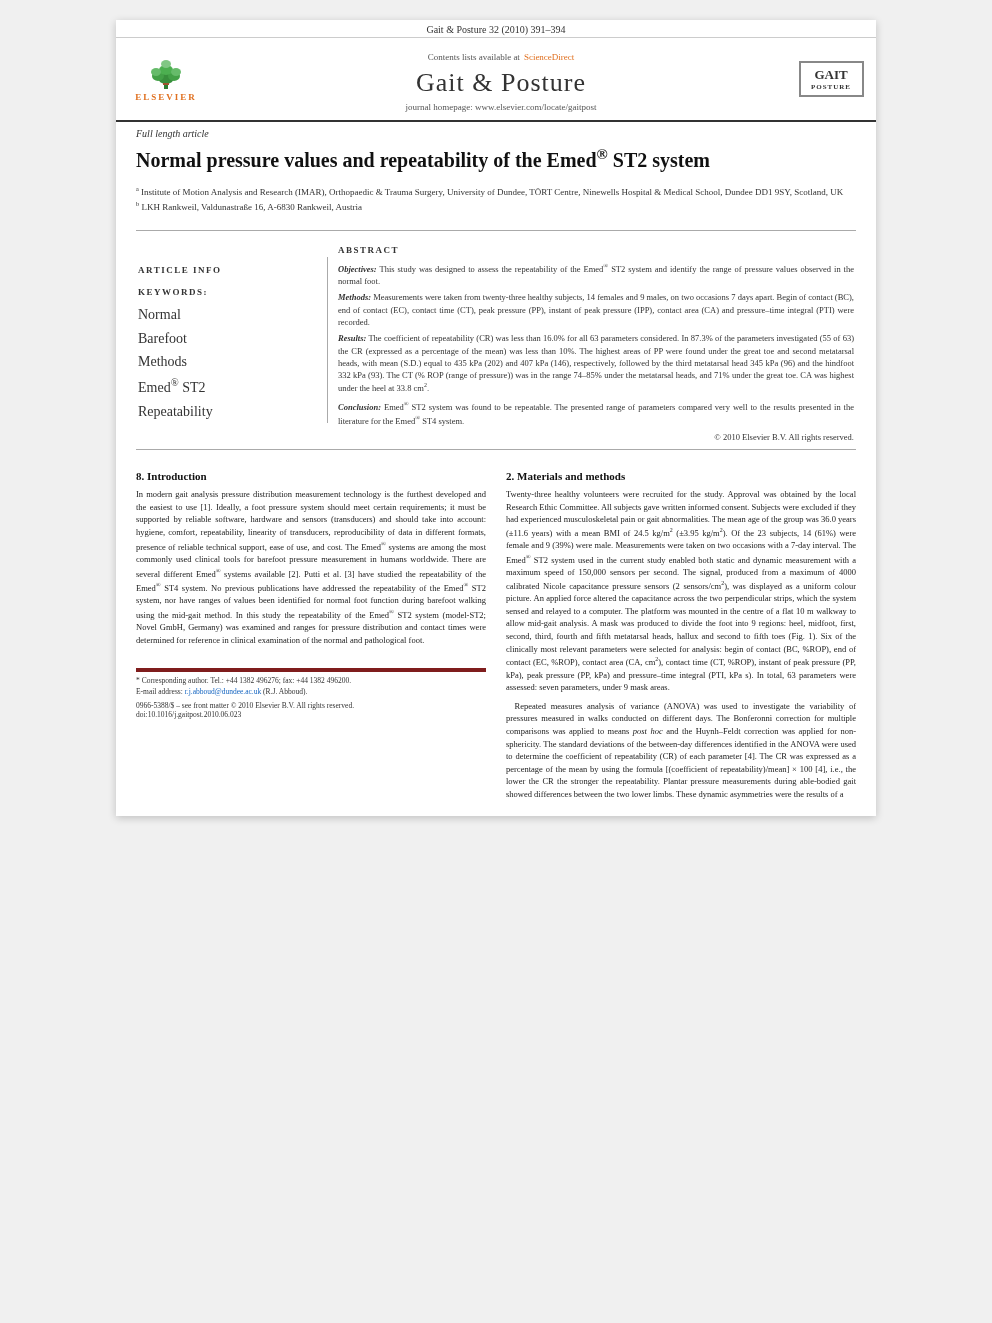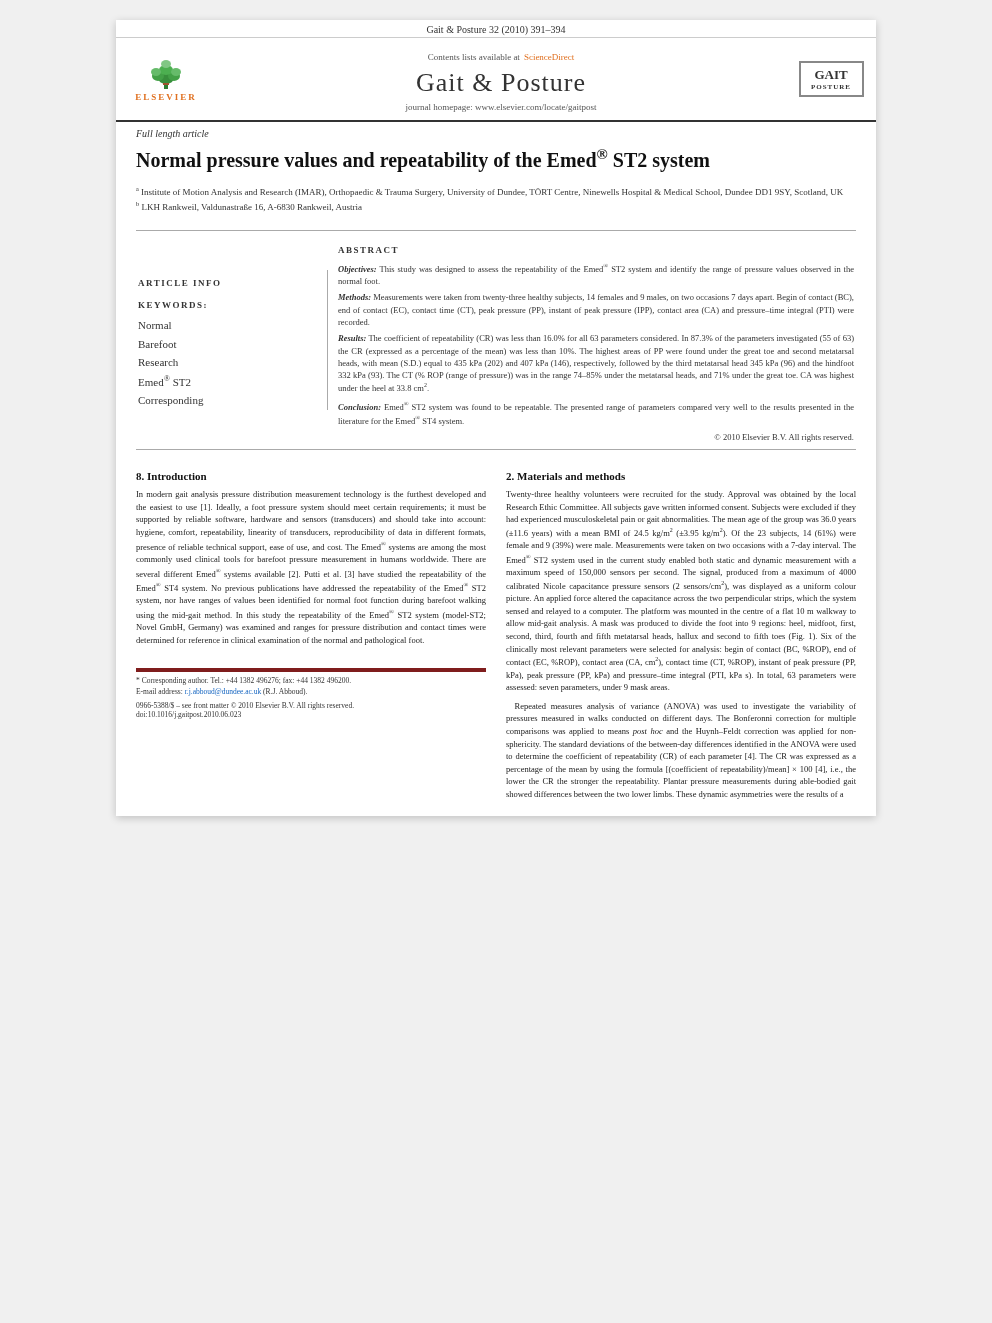--- a/index.html
+++ b/index.html
@@ -177,21 +177,21 @@
       font-size: 8.5px;
       color: #333;
       line-height: 1.6;
     }
     .history-label {
       font-style: italic;
       font-weight: bold;
       font-size: 8.5px;
     }
     .keywords-list {
-      font-size: 11px;
+      font-size: 14px;
       color: #333;
       line-height: 1.7;
     }
     
     .abstract-text {
       font-size: 8.5px;
       color: #333;
       line-height: 1.45;
       text-align: justify;
     }
@@ -314,23 +314,23 @@
 
   <hr class="divider">
 
   <div class="two-col">
     <div class="col-left">
       <div class="section-heading">ARTICLE INFO</div>
       <div class="section-heading" style="margin-top:12px;">Keywords:</div>
       <div class="keywords-list">
         <div>Normal</div>
         <div>Barefoot</div>
-        <div>Research</div>
+        <div>Methods</div>
         <div>Emed<span class="reg">®</span> ST2</div>
-        <div>Corresponding</div>
+        <div>Repeatability</div>
       </div>
     </div>
     <div class="col-right">
       <div class="section-heading">ABSTRACT</div>
       <div class="abstract-text">
         <p><span class="abstract-label">Objectives:</span> This study was designed to assess the repeatability of the Emed<span class="reg">®</span> ST2 system and identify the range of pressure values observed in the normal foot.</p>
         <p><span class="abstract-label">Methods:</span> Measurements were taken from twenty-three healthy subjects, 14 females and 9 males, on two occasions 7 days apart. Begin of contact (BC), end of contact (EC), contact time (CT), peak pressure (PP), instant of peak pressure (IPP), contact area (CA) and pressure–time integral (PTI) were recorded.</p>
         <p><span class="abstract-label">Results:</span> The coefficient of repeatability (CR) was less than 16.0% for all 63 parameters considered. In 87.3% of the parameters investigated (55 of 63) the CR (expressed as a percentage of the mean) was less than 10%. The highest areas of PP were found under the great toe and second metatarsal heads, with mean (S.D.) equal to 435 kPa (202) and 407 kPa (146), respectively, followed by the third metatarsal head 345 kPa (96) and the hindfoot 332 kPa (93). The CT (% ROP (range of pressure)) was in the range 74–85% under the metatarsal heads, and 71% under the great toe. CA was highest under the heel at 33.8 cm<sup>2</sup>.</p>
         <p><span class="abstract-label">Conclusion:</span> Emed<span class="reg">®</span> ST2 system was found to be repeatable. The presented range of parameters compared very well to the results presented in the literature for the Emed<span class="reg">®</span> ST4 system.</p>
         <div class="copyright-line">© 2010 Elsevier B.V. All rights reserved.</div>

